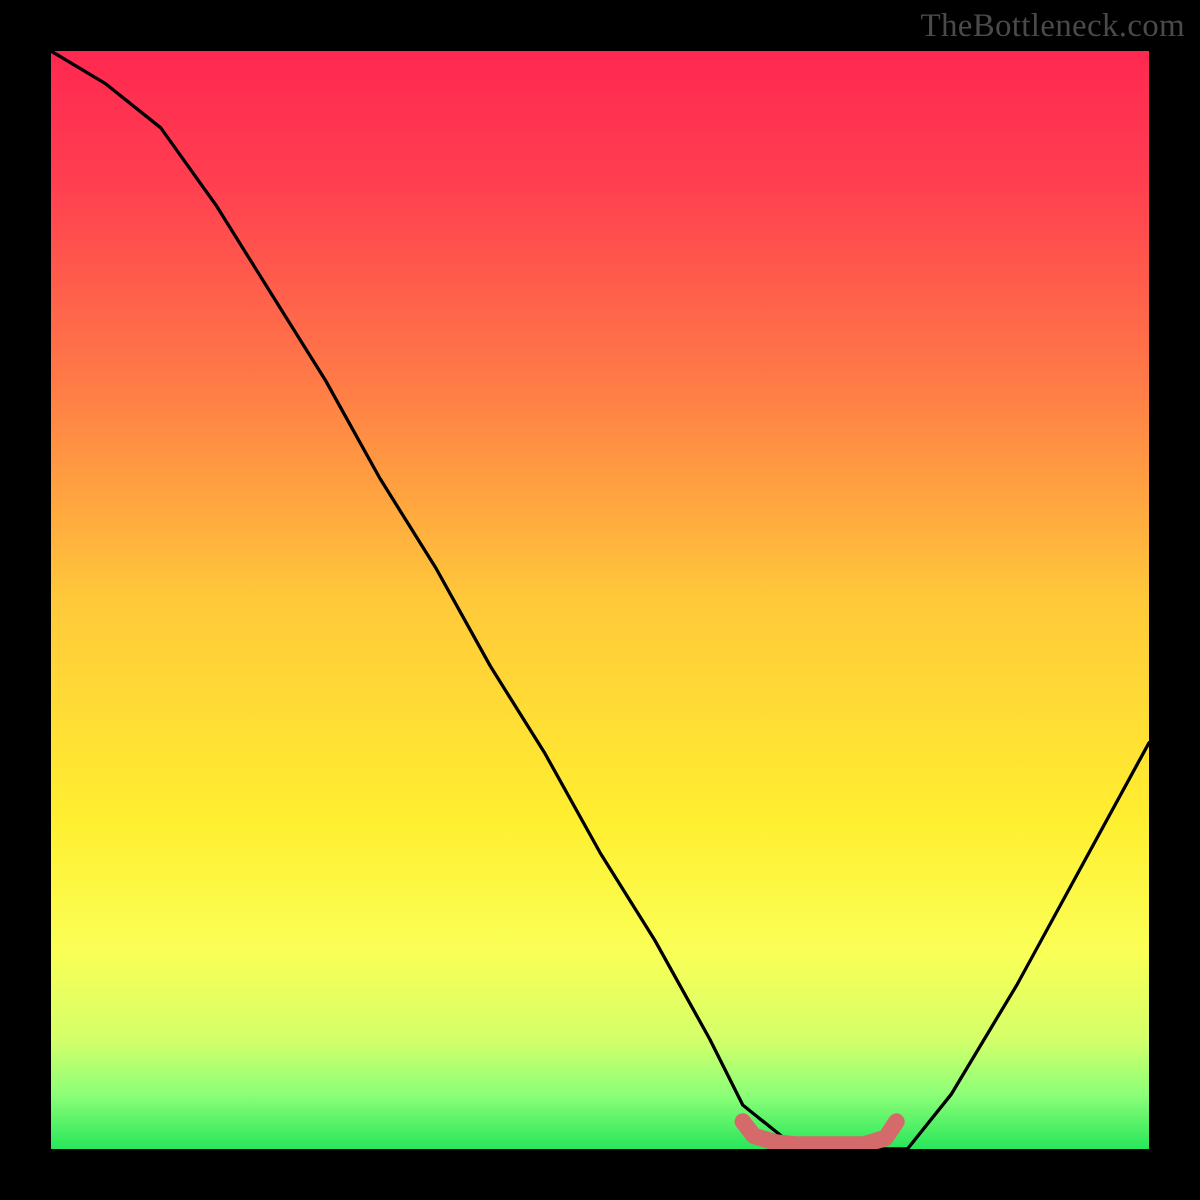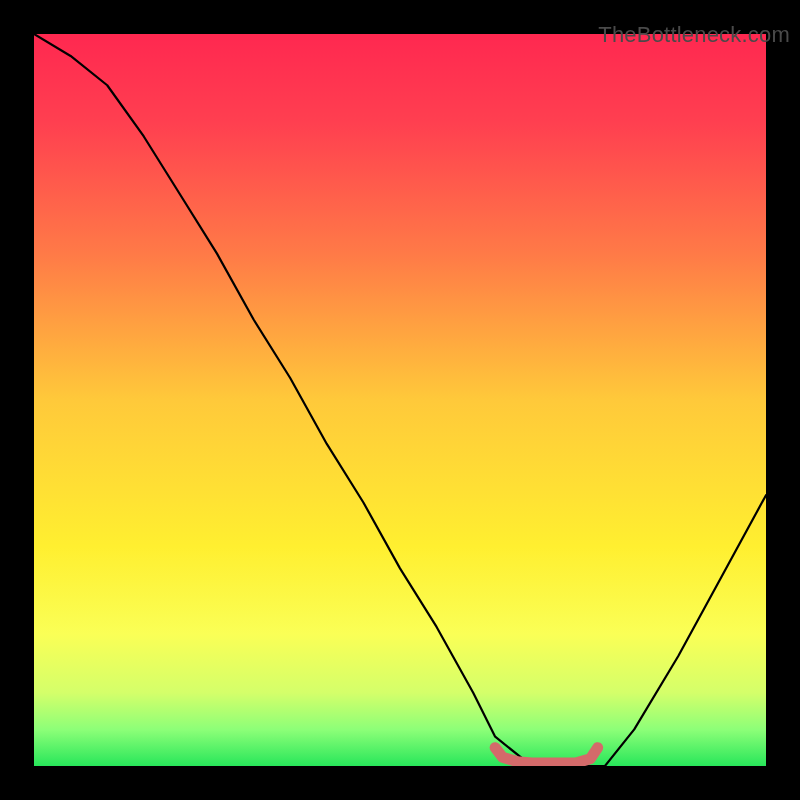--- a/index.html
+++ b/index.html
@@ -6,23 +6,23 @@
     margin: 0;
     padding: 0;
     width: 800px;
     height: 800px;
     background: #000;
     position: relative;
     overflow: hidden;
   }
   .watermark {
     position: absolute;
-    top: 22px;
+    top: 4px;
     right: 10px;
-    font-family: Liberation Sans, sans-serif;
+    font-family: Liberation Serif, serif;
     font-size: 22px;
     font-weight: 500;
     color: #4a4a4a;
     letter-spacing: 0.2px;
     z-index: 10;
   }
   .plot-area {
     position: absolute;
     left: 34px;
     top: 34px;

